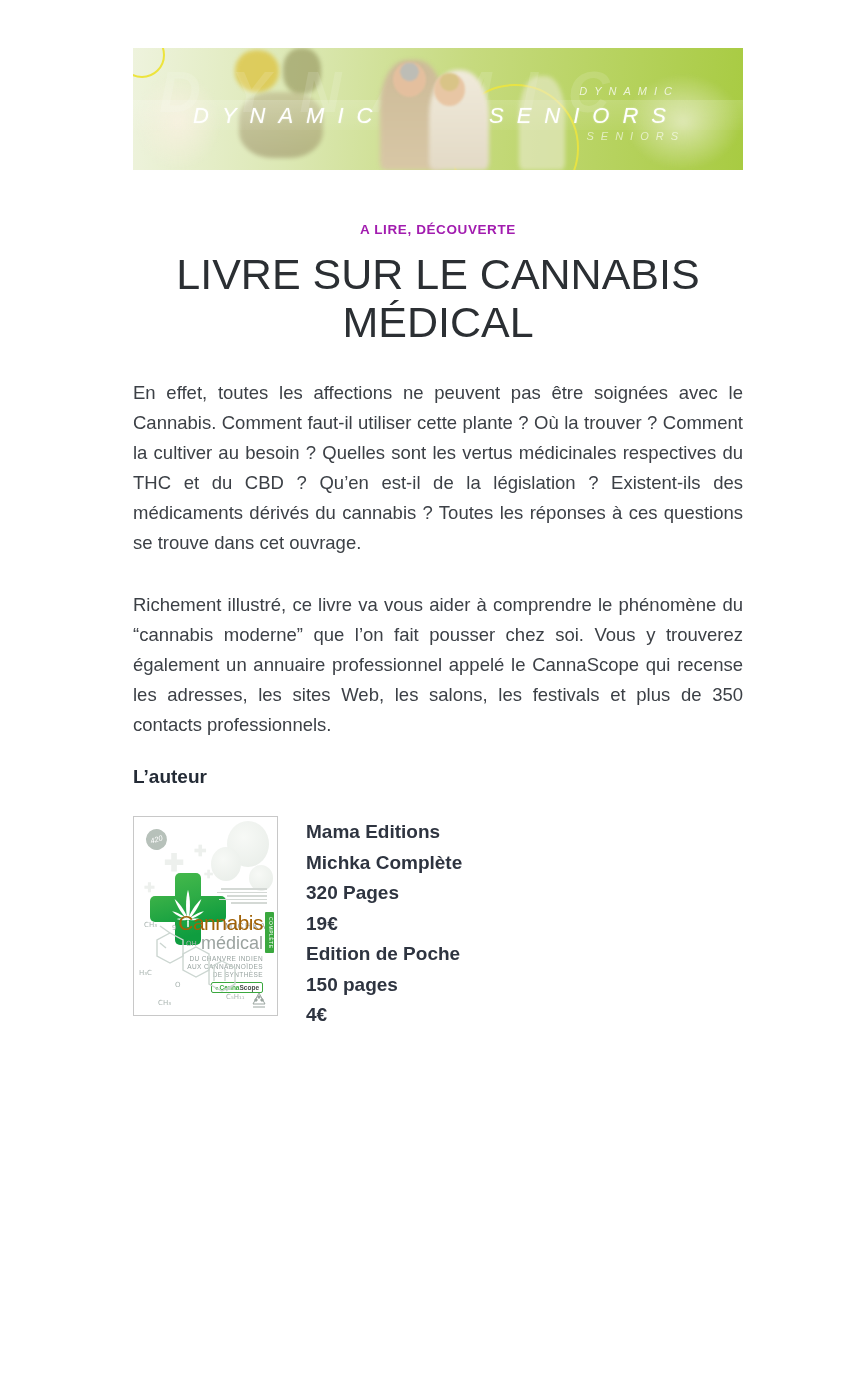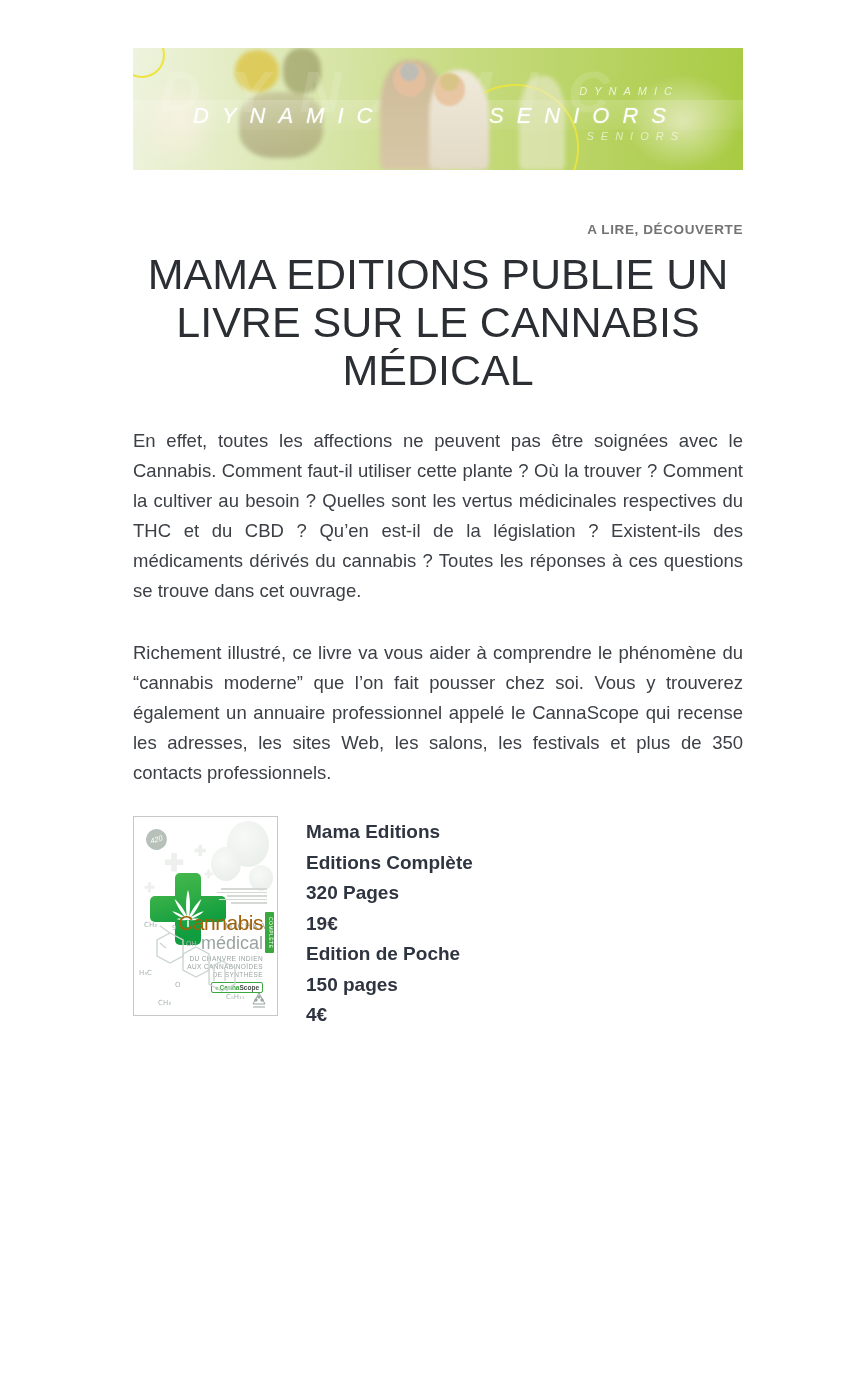--- a/index.html
+++ b/index.html
@@ -45,22 +45,22 @@
   .brand span{ font-style:italic; font-size:22px; letter-spacing:13px; color:#ffffff;
                text-shadow:0 0 2px rgba(255,255,255,.45); white-space:nowrap; }
   .brand .bl { margin-left:60px; }
   .brand .br { margin-left:auto; margin-right:64px; }
   .wm-top    { position:absolute; right:64px; top:37px; font-style:italic; font-size:11px;
                letter-spacing:7px; color:rgba(255,255,255,.75); }
   .wm-bot    { position:absolute; right:58px; top:82px; font-style:italic; font-size:11px;
                letter-spacing:7px; color:rgba(255,255,255,.6); }
 
   
-  .category { margin-top:52px; text-align:right; font-size:13.5px; font-weight:700;
-              letter-spacing:.6px; color:#737373; }
+  .category { margin-top:52px; text-align:center; font-size:13.5px; font-weight:700;
+              letter-spacing:.6px; color:#a21caf; }
   h1.title  { margin:13px 0 0; text-align:center; font-weight:200; font-size:43px;
               line-height:48px; color:#2b2f33; }
   h1.title span { display:block; }
   p.para    { margin:32px 0 0; font-size:18.5px; line-height:30px; text-align:justify; color:#3c4046; }
   p.para.first { margin-top:56px; }
   h3.author-h { margin:26px 0 0; font-size:19px; font-weight:700; color:#242b36; }
   p.author-p  { margin:8px 0 0; font-size:18.5px; line-height:30px; text-align:justify; color:#3c4046; }
 
   
   .book-row { margin-top:28px; display:flex; gap:28px; }
@@ -131,28 +131,28 @@
       <span class="bl">DYNAMIC</span>
       <span class="br">SENIORS</span>
     </div>
     <div class="wm-top">DYNAMIC</div>
     <div class="wm-bot">SENIORS</div>
   </div>
 
   <div class="category">A LIRE, DÉCOUVERTE</div>
 
   <h1 class="title">
-    <span>MAMA EDITIONS PUBLIE UN</span>
     <span>LIVRE SUR LE CANNABIS</span>
     <span>MÉDICAL</span>
   </h1>
 
   <p class="para">En effet, toutes les affections ne peuvent pas être soignées avec le Cannabis. Comment faut-il utiliser cette plante ? Où la trouver ? Comment la cultiver au besoin ? Quelles sont les vertus médicinales respectives du THC et du CBD ? Qu’en est-il de la législation ? Existent-ils des médicaments dérivés du cannabis ? Toutes les réponses à ces questions se trouve dans cet ouvrage.</p>
   <p class="para">Richement illustré, ce livre va vous aider à comprendre le phénomène du “cannabis moderne” que l’on fait pousser chez soi. Vous y trouverez également un annuaire professionnel appelé le CannaScope qui recense les adresses, les sites Web, les salons, les festivals et plus de 350 contacts professionnels.</p>
 
+  <h3 class="author-h">L’auteur</h3>
 
   <div class="book-row">
 
     <div class="cover">
       <div class="c-badge">420</div>
       <div class="c-nut c-nut1"></div>
       <div class="c-nut c-nut2"></div>
       <div class="c-nut c-nut3"></div>
       <span class="c-plus c-p1">✚</span>
       <span class="c-plus c-p2">✚</span>
@@ -229,21 +229,21 @@
           <circle cx="5" cy="9" r="1.2" fill="#9aa5a0"></circle>
           <circle cx="8" cy="6" r="1.2" fill="#9aa5a0"></circle>
           <circle cx="11" cy="9" r="1.2" fill="#9aa5a0"></circle>
           <line x1="2" y1="16" x2="14" y2="16"></line>
         </g>
       </svg>
     </div>
 
     <div class="details">
       <div>Mama Editions</div>
-      <div>Editions Complète</div>
+      <div>Michka Complète</div>
       <div>320 Pages</div>
       <div>19€</div>
       <div>Edition de Poche</div>
       <div>150 pages</div>
       <div>4€</div>
     </div>
   </div>
 
 </div>
 

